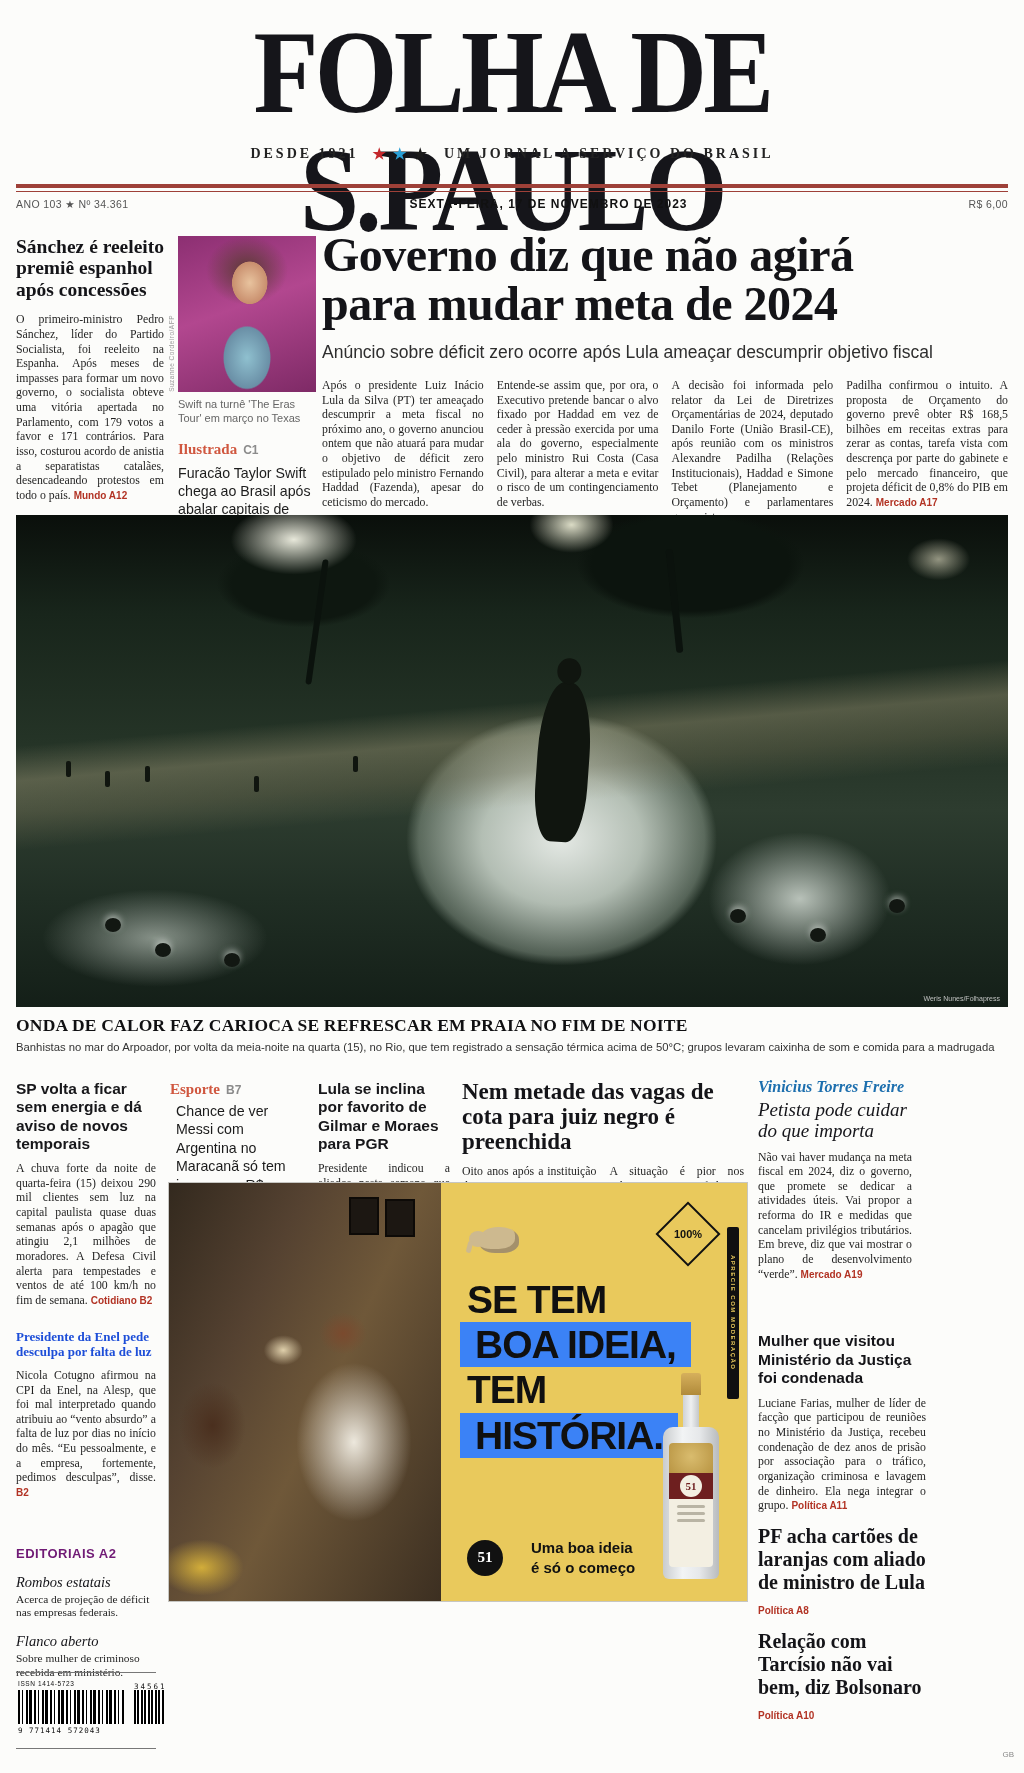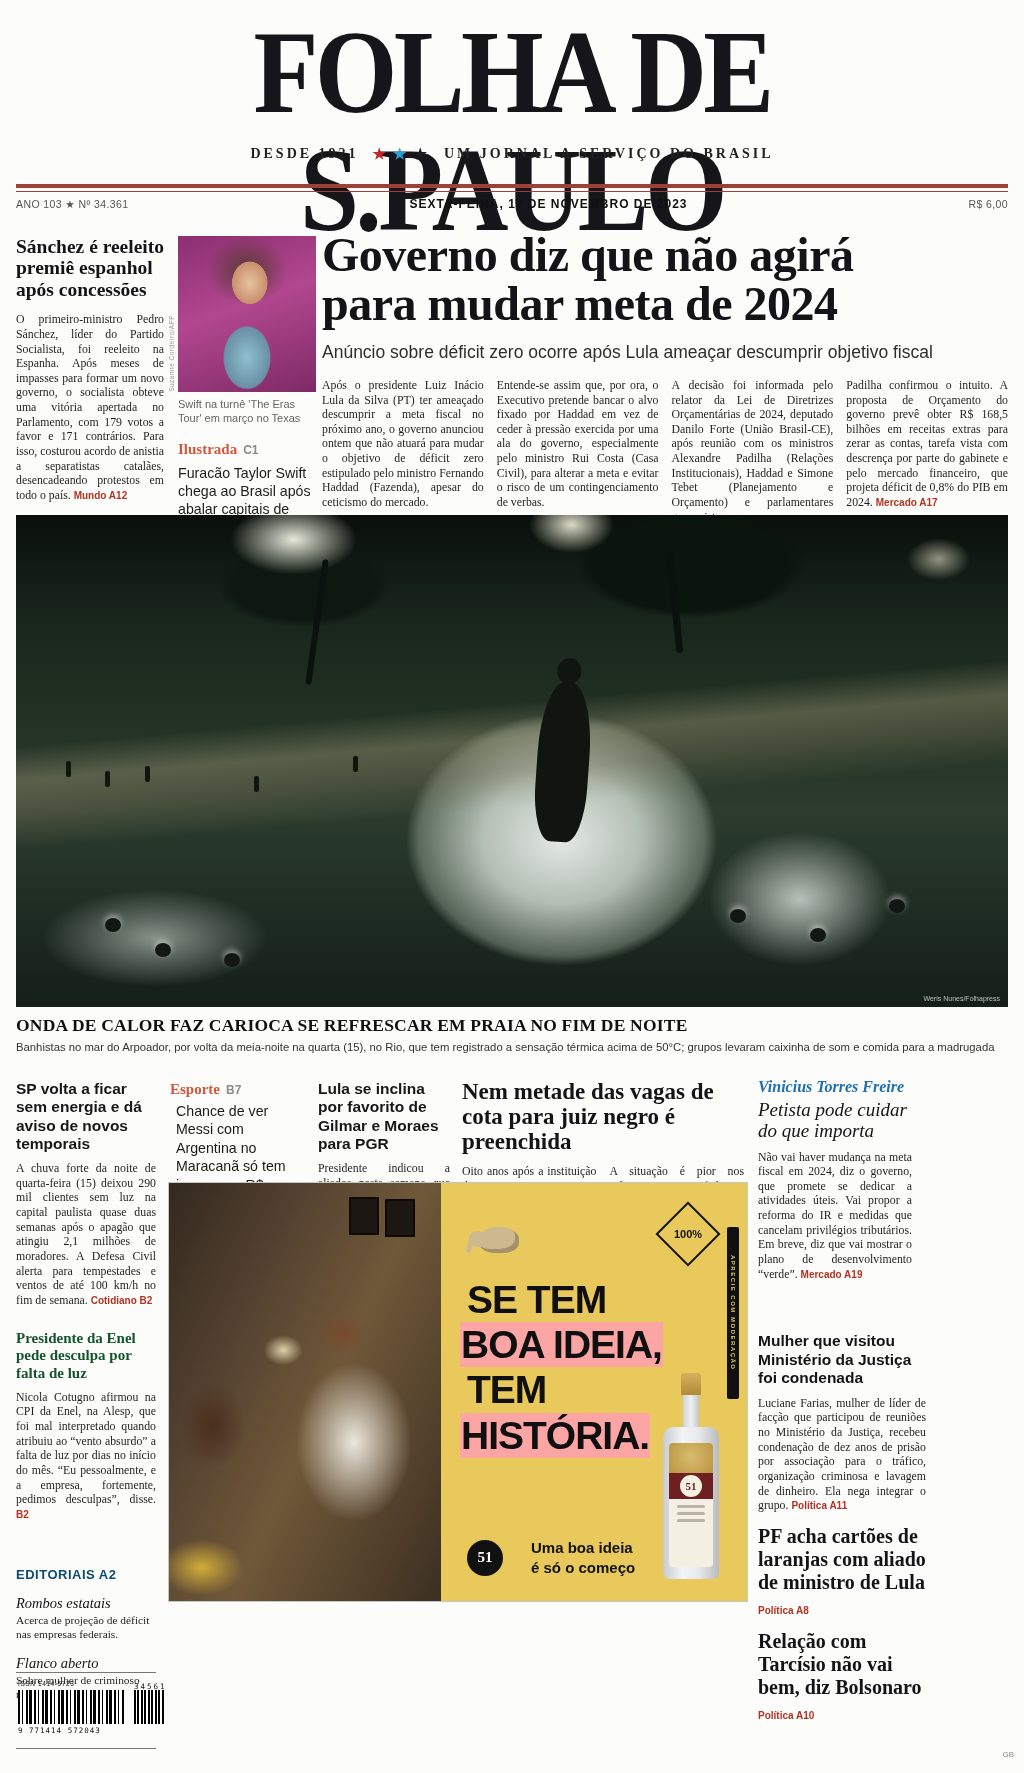--- a/index.html
+++ b/index.html
@@ -76,23 +76,23 @@
   .c2 .gap{height:18px;}
   .c3{left:318px;top:1080px;width:132px;}
   .c4{left:462px;top:1080px;width:282px;}
   .c4 h2{margin:0 0 10px;font-size:23px;line-height:1.08;color:#141418;}
   .c4 .two{columns:2;column-gap:13px;}
   .c5{left:758px;top:1078px;width:154px;}
   .cname{font-weight:bold;font-style:italic;font-size:16px;color:#1d6fae;}
   .ctitle{font-style:italic;font-size:19px;line-height:1.12;color:#15151a;margin:3px 0 8px;}
   
   .left-bottom{left:16px;top:1330px;width:140px;}
-  .left-bottom h4{font-size:15px;line-height:1.15;margin:0 0 8px;color:#14532d;}
+  .left-bottom h4{font-size:13px;line-height:1.15;margin:0 0 8px;color:#1d4ed8;}
   .editoriais{margin-top:46px;font-family:"Liberation Sans",sans-serif;font-weight:bold;font-size:13px;
-    letter-spacing:.5px;color:#0c4a6e;}
+    letter-spacing:.5px;color:#701a75;}
   .edit-title{font-style:italic;font-size:14.5px;margin-top:13px;color:#15151a;}
   .edit-text{font-size:11.4px;line-height:1.22;margin-top:2px;text-align:left;}
   .lrule{border-top:1px solid #777;width:140px;}
   .rule1{left:16px;top:1672px;}
   .rule2{left:16px;top:1748px;}
   .issn{left:18px;top:1680px;font-family:"Liberation Sans",sans-serif;font-size:6.5px;letter-spacing:.6px;color:#111;}
   .barcode{left:18px;top:1690px;width:106px;height:34px;background:repeating-linear-gradient(90deg,
       #000 0 2px,#fff 2px 4px,#000 4px 5px,#fff 5px 8px,#000 8px 10px,#fff 10px 11px,#000 11px 14px,#fff 14px 16px);}
   .bdigits{left:18px;top:1726px;font-family:"DejaVu Sans Mono",monospace;font-size:7.5px;color:#111;letter-spacing:1px;}
   .ecode{left:134px;top:1682px;font-family:"DejaVu Sans Mono",monospace;font-size:7.5px;color:#111;letter-spacing:2px;}
@@ -116,21 +116,21 @@
   .elephant{position:absolute;top:40px;left:28px;width:52px;height:32px;}
   .ele-body{position:absolute;left:10px;top:4px;width:40px;height:26px;background:#cdb98f;border-radius:48% 48% 40% 40%;
     box-shadow:inset -4px -4px 0 rgba(90,70,40,.35);}
   .ele-head{position:absolute;left:0;top:8px;width:18px;height:16px;background:#cdb98f;border-radius:50%;}
   .ele-trunk{position:absolute;left:-2px;top:18px;width:5px;height:12px;background:#cdb98f;border-radius:3px;transform:rotate(14deg);}
   .ad-strip{position:absolute;top:44px;right:8px;height:156px;background:#101010;color:#e9c95c;
     writing-mode:vertical-rl;font-family:"Liberation Sans",sans-serif;font-weight:bold;font-size:6px;
     letter-spacing:1.5px;padding:8px 3px;text-align:center;border-radius:2px;}
   .ad-text{position:absolute;left:26px;top:94px;font-family:"Liberation Sans",sans-serif;font-weight:bold;
     font-size:39px;line-height:1.16;letter-spacing:-1px;color:#101010;}
-  .hl{background:#fca5a5;display:inline-block;padding:0 1px;margin-left:-7px;}
+  .hl{background:#3b82f6;display:inline-block;padding:0 15px;margin-left:-7px;}
   .ad-bottom{position:absolute;left:26px;bottom:24px;display:flex;align-items:center;gap:9px;}
   .circle51{width:36px;height:36px;border-radius:50%;background:#111;color:#fff;display:flex;align-items:center;
     justify-content:center;font-weight:bold;font-size:15px;}
   .adtag{font-family:"Liberation Sans",sans-serif;font-weight:bold;font-size:15px;line-height:1.3;color:#111;margin-left:19px;}
   .bottle{position:absolute;right:24px;bottom:16px;width:64px;height:212px;}
   .cap{width:20px;height:22px;background:linear-gradient(#d6b05c,#b08a3a);margin:0 auto;border-radius:3px 3px 0 0;}
   .neck{width:16px;height:32px;background:linear-gradient(90deg,#cfd2d4,#eef0f1,#c4c7c9);margin:0 auto;}
   .bbody{position:relative;width:56px;height:152px;margin:0 auto;border-radius:10px 10px 6px 6px;
     background:linear-gradient(90deg,#c9ccce,#f2f4f5 35%,#e6e8ea 65%,#b8bbbd);}
   .lab{position:absolute;left:6px;top:16px;right:6px;bottom:12px;background:#f3efe2;border-radius:4px;overflow:hidden;}

